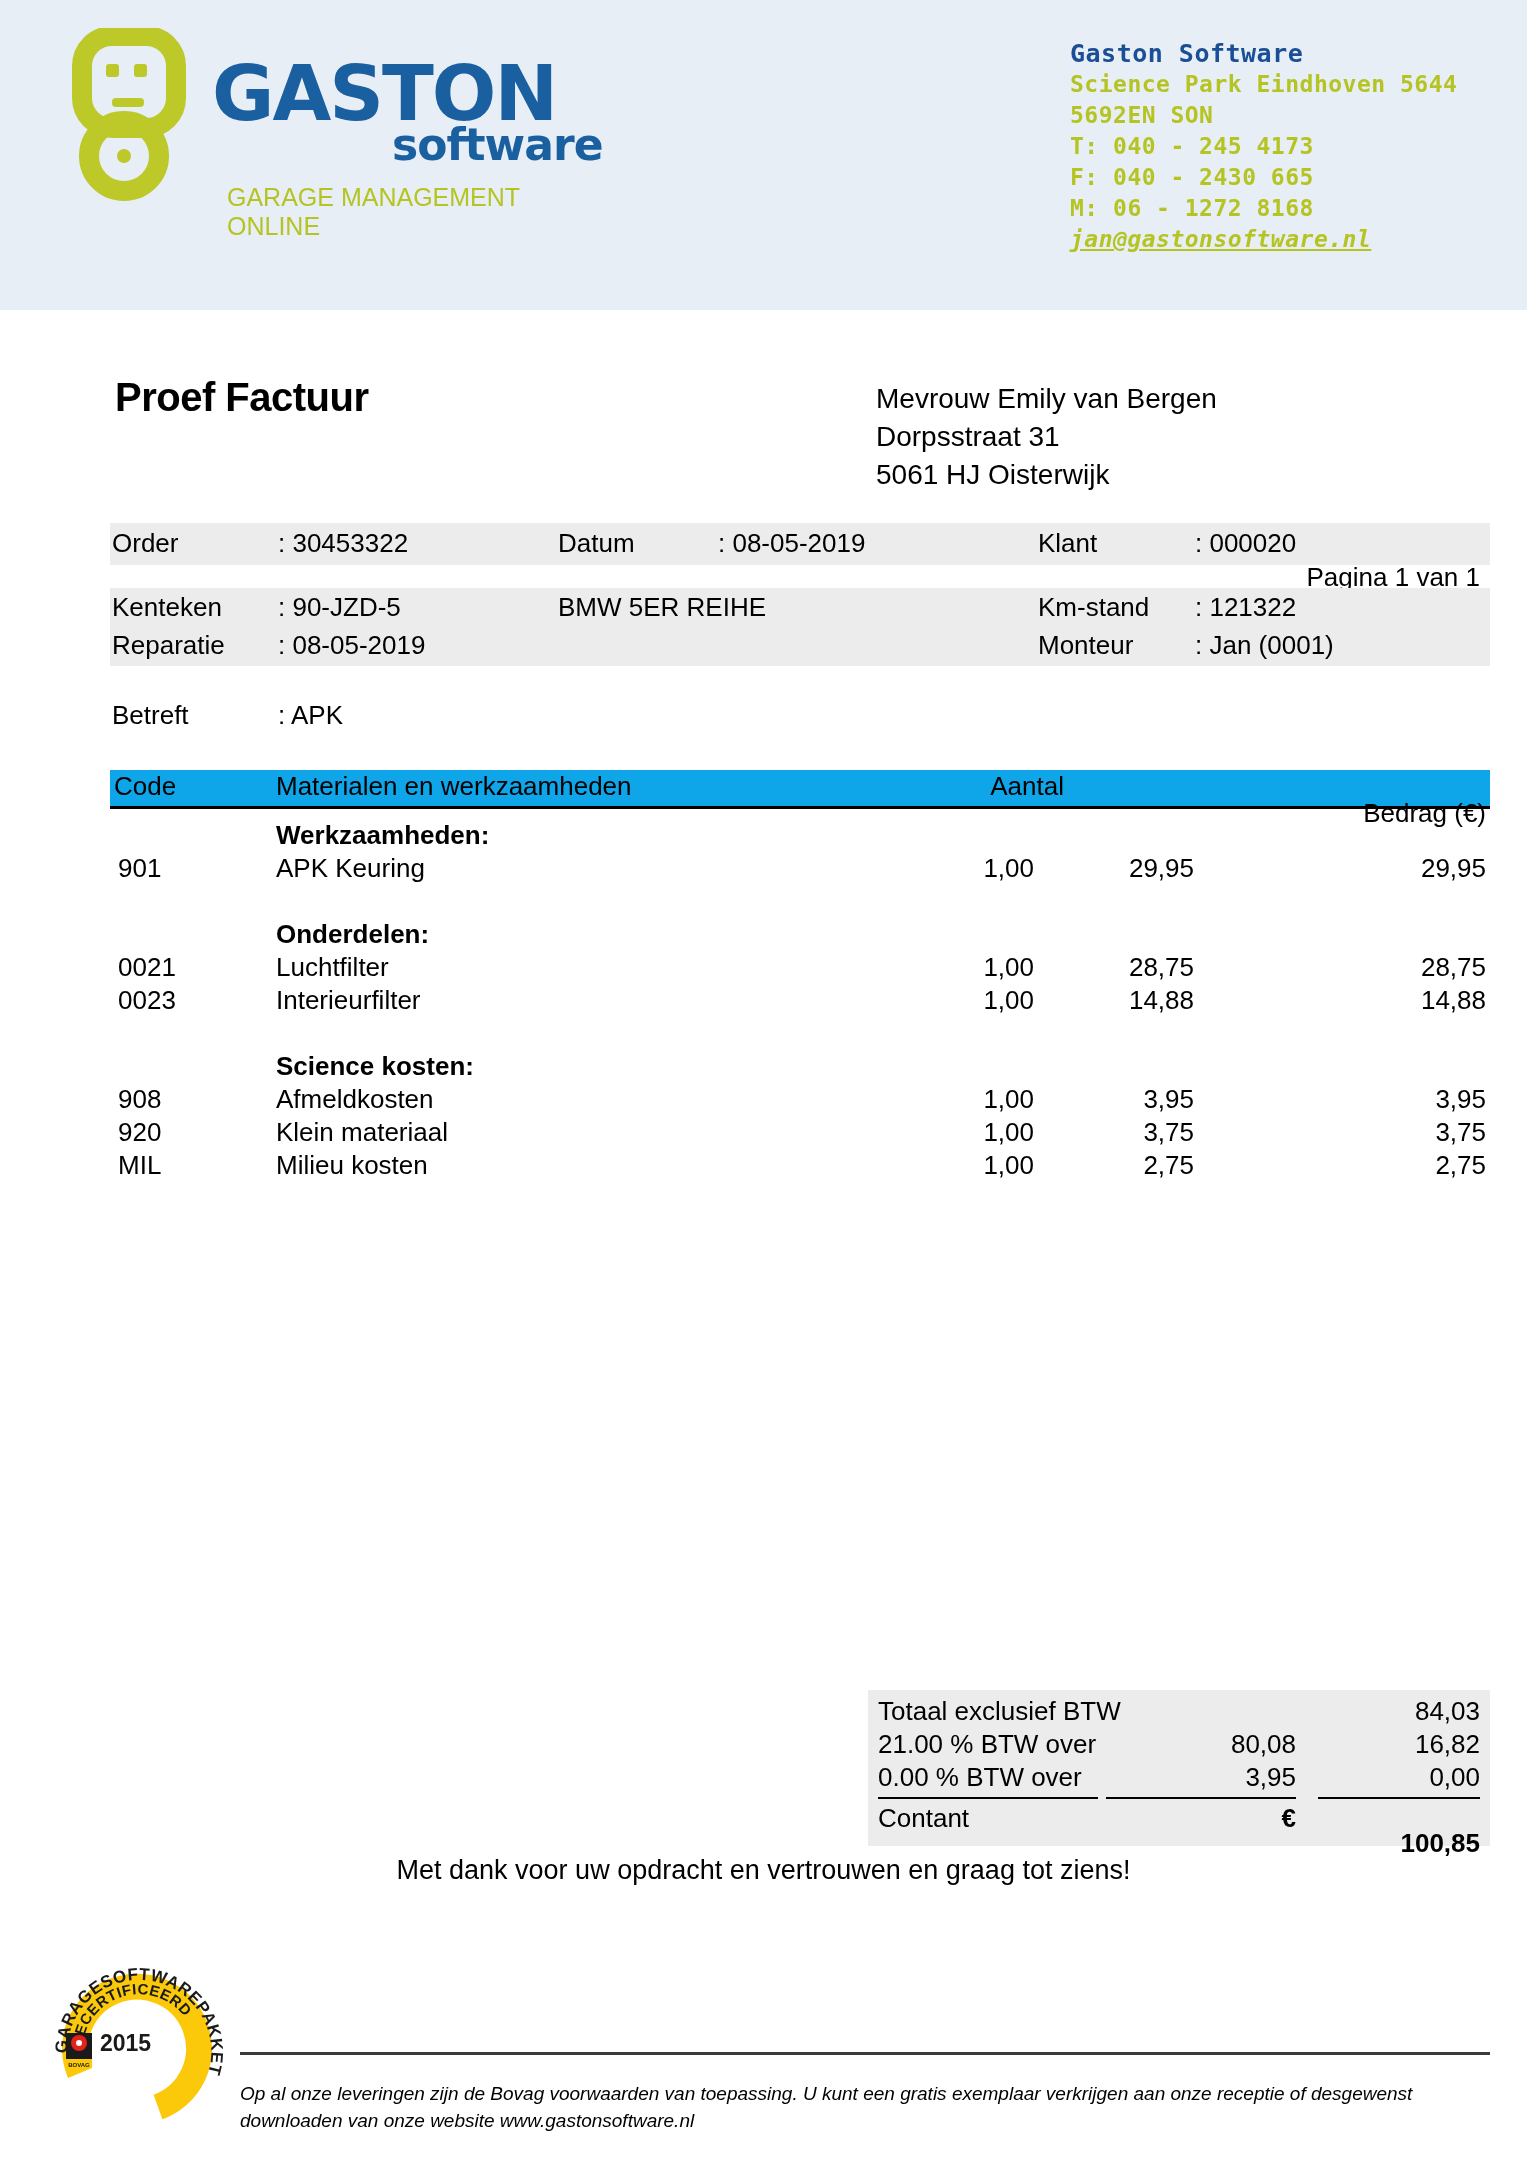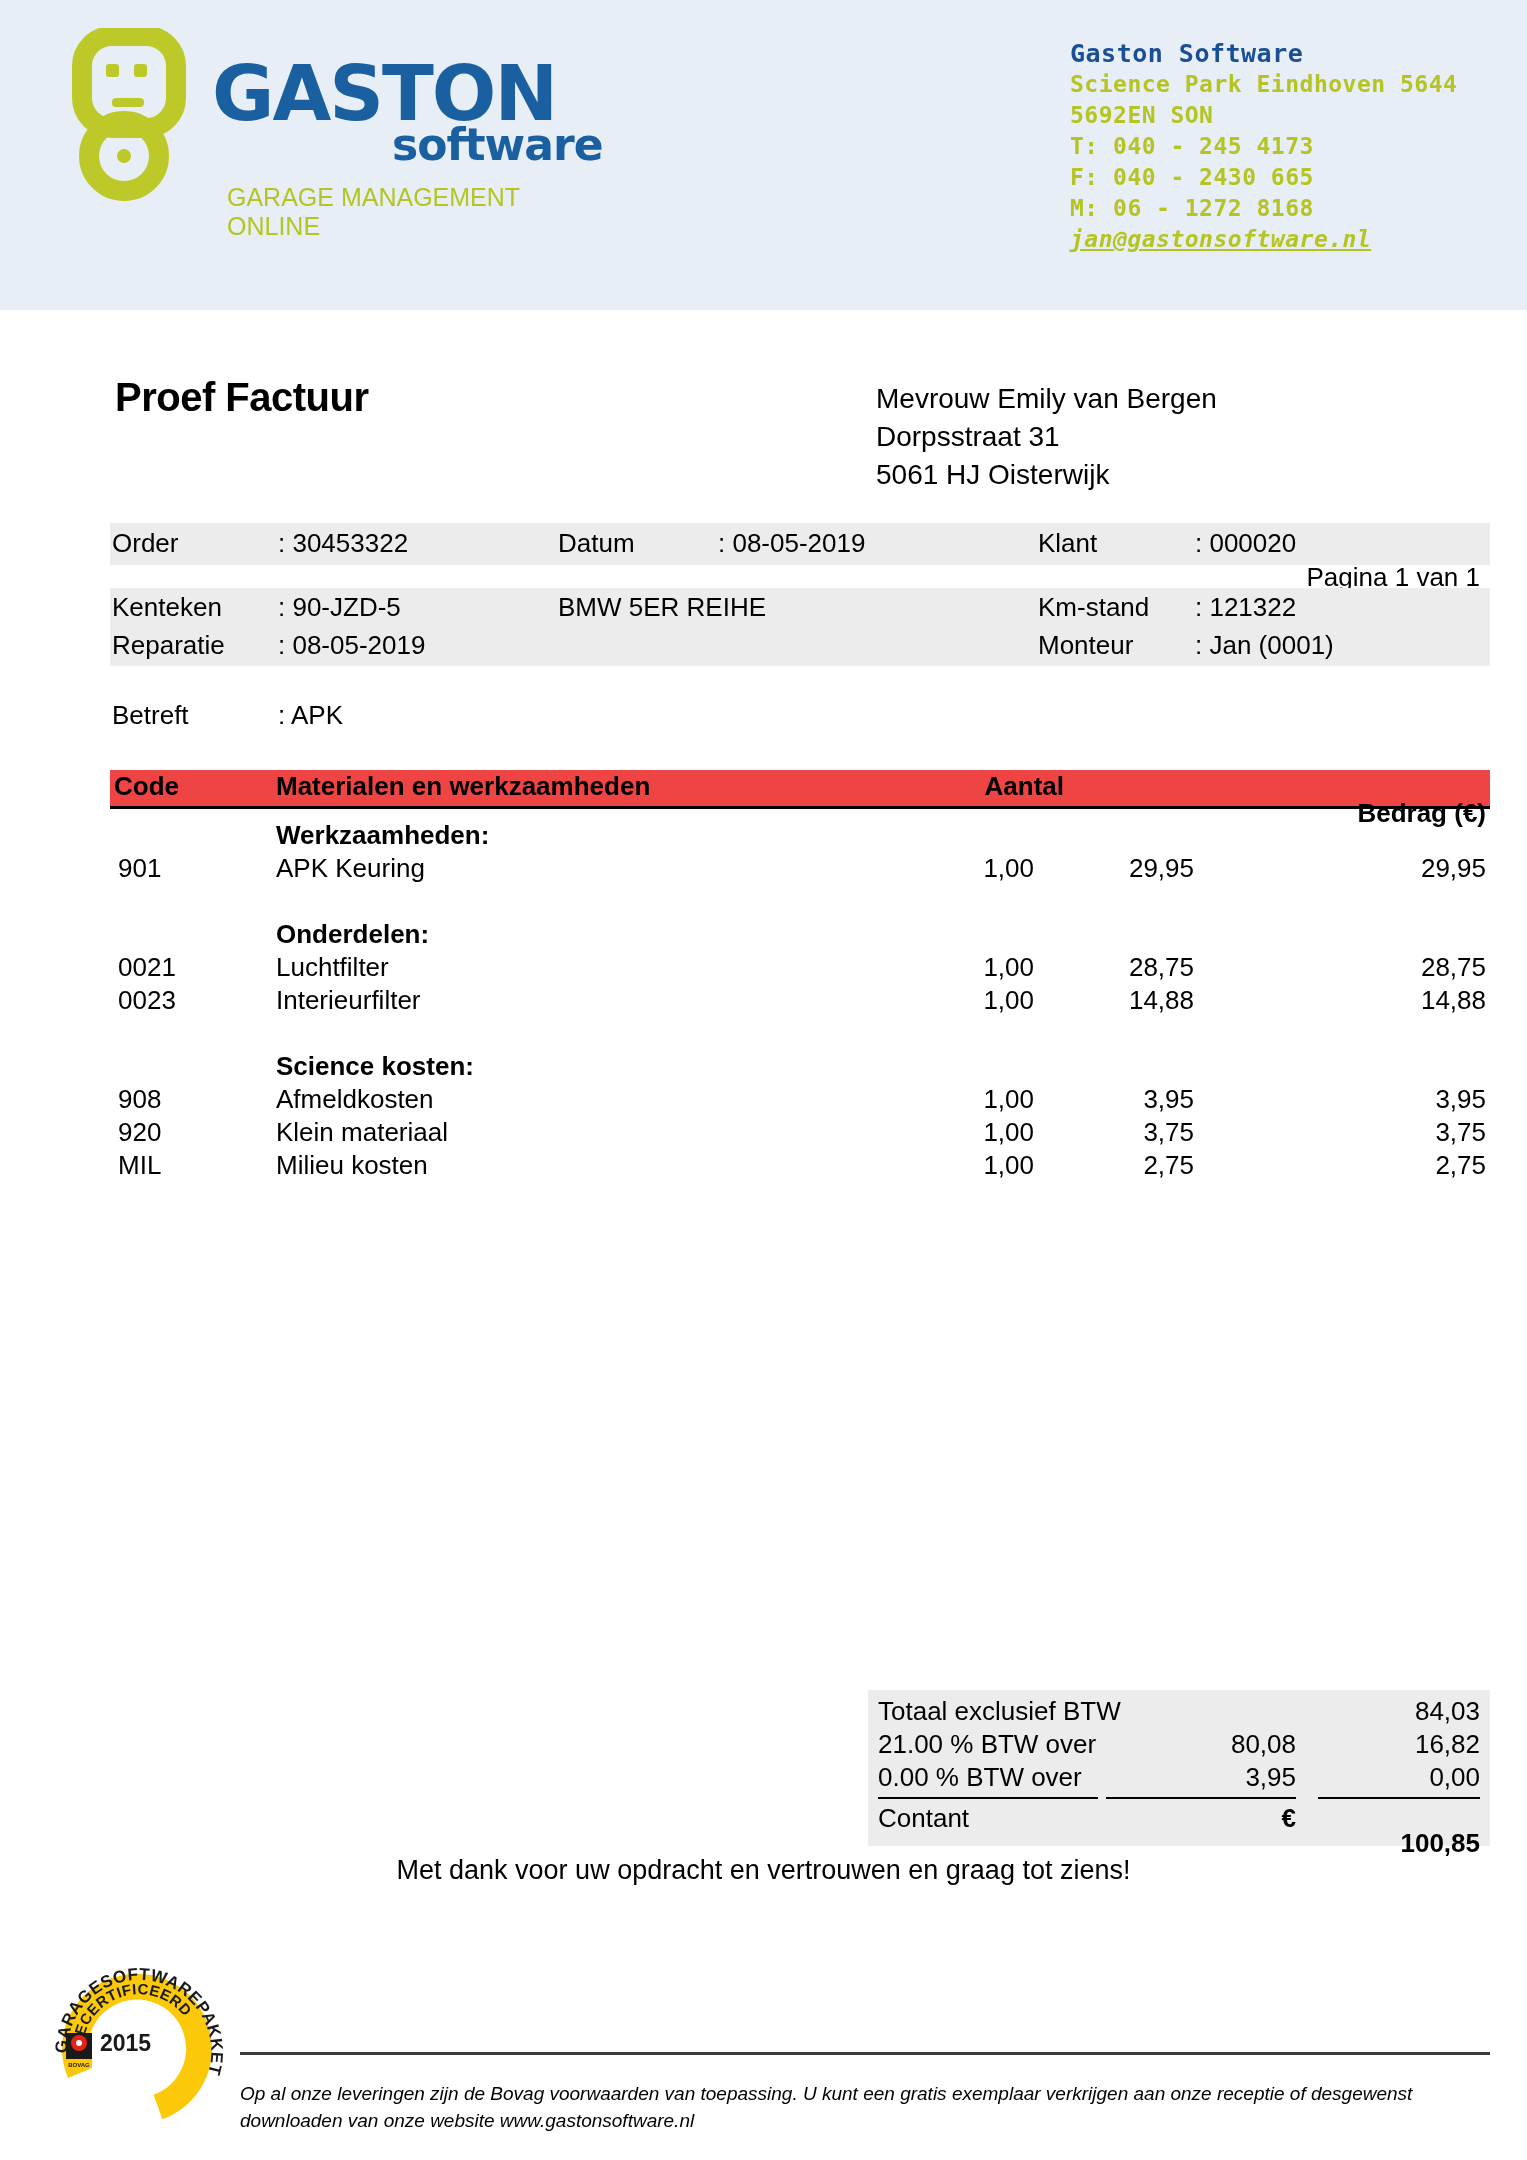--- a/index.html
+++ b/index.html
@@ -76,22 +76,22 @@
     text-align:right;font-size:26px;padding-right:10px;
     box-sizing:border-box;
   }
 
   .betreft{position:absolute;left:112px;top:700px;font-size:26px;}
   .betreft .bv{position:absolute;left:166px;top:0;white-space:nowrap;}
 
   
   .thead{
     position:absolute;left:110px;top:770px;width:1380px;height:36px;
-    background:#ef4444;border-bottom:3px solid #000;
-    font-size:26px;font-weight:bold;
+    background:#0ea5e9;border-bottom:3px solid #000;
+    font-size:26px;font-weight:normal;
   }
   .th{position:absolute;top:1px;}
   .th-code{left:4px;}
   .th-desc{left:166px;}
   .th-qty{left:834px;width:120px;text-align:right;}
   .th-amt{left:1140px;width:236px;text-align:right;margin-top:27px;}
 
   .items{position:absolute;left:110px;top:820px;width:1380px;font-size:26px;}
   .irow2{position:relative;height:33px;}
   .grp{font-weight:bold;}

